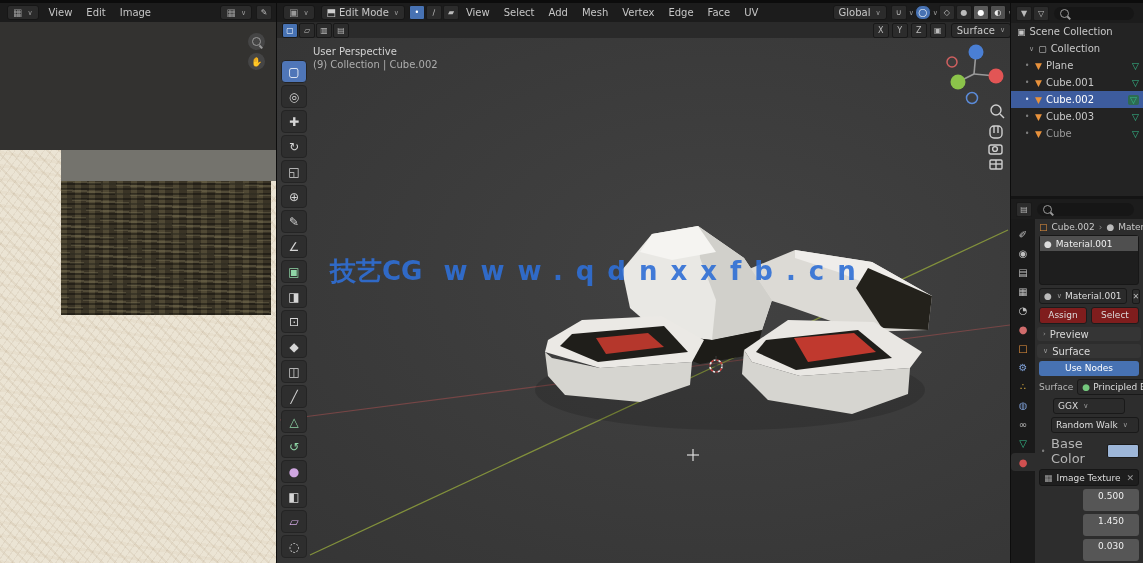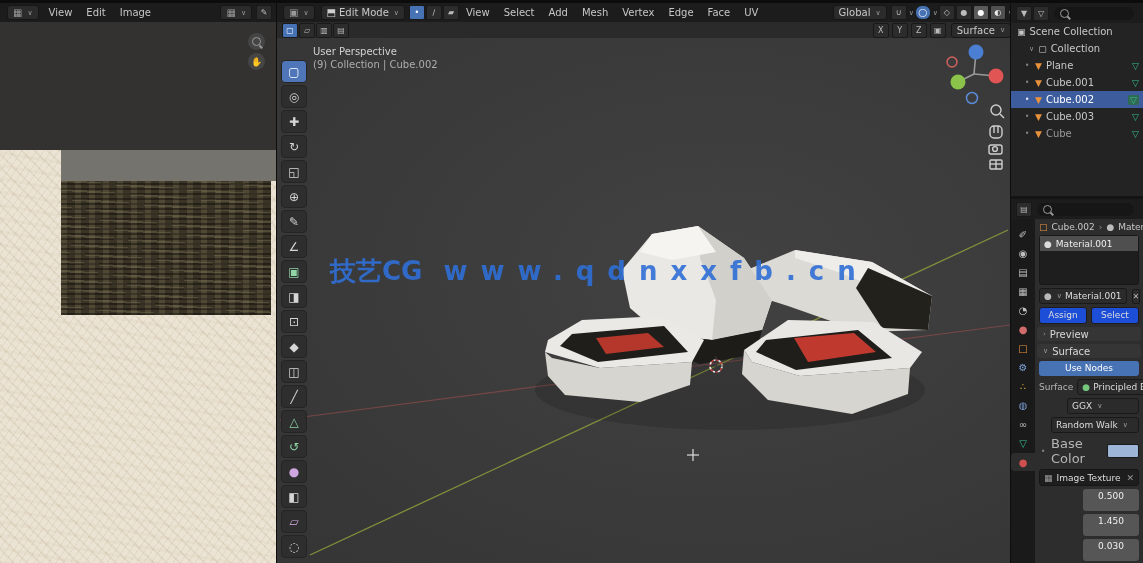--- a/index.html
+++ b/index.html
@@ -35,21 +35,21 @@
   .ol-row.selected{background:#3d5c9e;color:#fff}
   .ol-obj-icon{color:#e8923c;font-size:9px}
   .ol-data-icon{color:#35c08d;font-size:9px}
   .dot{color:#7d7d7d;font-size:8px;width:8px;text-align:center}
   .tab{width:24px;height:18px;display:flex;align-items:center;justify-content:center;font-size:10px;margin-bottom:1px}
   .tab.active{background:#2d2d2d;border-radius:4px 0 0 4px}
   .prow{display:flex;align-items:center;margin:3px 4px;gap:4px}
   .pfield{background:#565656;border-radius:3px;color:#f0f0f0;text-align:center;height:22px;line-height:14px;font-size:9px}
   .pill{display:flex;align-items:center;gap:3px;background:#2b2b2b;border:1px solid #191919;border-radius:3px;height:14px;padding:0 4px;font-size:9px;color:#ddd}
   .sect{display:flex;align-items:center;gap:4px;background:#353535;border-radius:3px;height:14px;margin:3px 2px;padding:0 4px;color:#d8d8d8}
-  .pbtn{flex:1;background:#1d4ed8;border:1px solid #1c1c1c;border-radius:3px;height:15px;line-height:15px;text-align:center;color:#ddd;font-size:9px}
+  .pbtn{flex:1;background:#7f1d1d;border:1px solid #1c1c1c;border-radius:3px;height:15px;line-height:15px;text-align:center;color:#ddd;font-size:9px}
   .wm{font-weight:bold;font-size:26px;white-space:nowrap}
   .sc-txt{font-weight:bold;font-size:21px;line-height:23px;white-space:nowrap}
 </style>
 </head>
 <body>
 
 <div class="screen">
 
   <div class="abs" style="left:0;top:0;width:1143px;height:3px;background:#0c0c0c"></div>
 
@@ -431,21 +431,21 @@
         <span>Surface</span>
       </div>
       <div style="margin:3px 4px;height:15px;line-height:15px;background:#4772b3;border-radius:3px;color:#fff;text-align:center;font-size:9px">Use Nodes</div>
       <div class="prow">
         <span style="color:#b5b5b5;font-size:9px">Surface</span>
         <span class="pill" style="flex:1">
           <span style="color:#74c77d">●</span>
           <span style="overflow:hidden;white-space:nowrap">Principled BSDF</span>
         </span>
       </div>
-      <div class="prow" style="justify-content:flex-end">
+      <div class="prow" style="justify-content:center">
         <span class="pill" style="width:62px">
             <span>GGX</span>
             <span class="caret">∨</span>
           </span>
       </div>
       <div class="prow" style="justify-content:flex-end">
         <span class="pill" style="width:78px">
             <span>Random Walk</span>
             <span class="caret">∨</span>
           </span>

